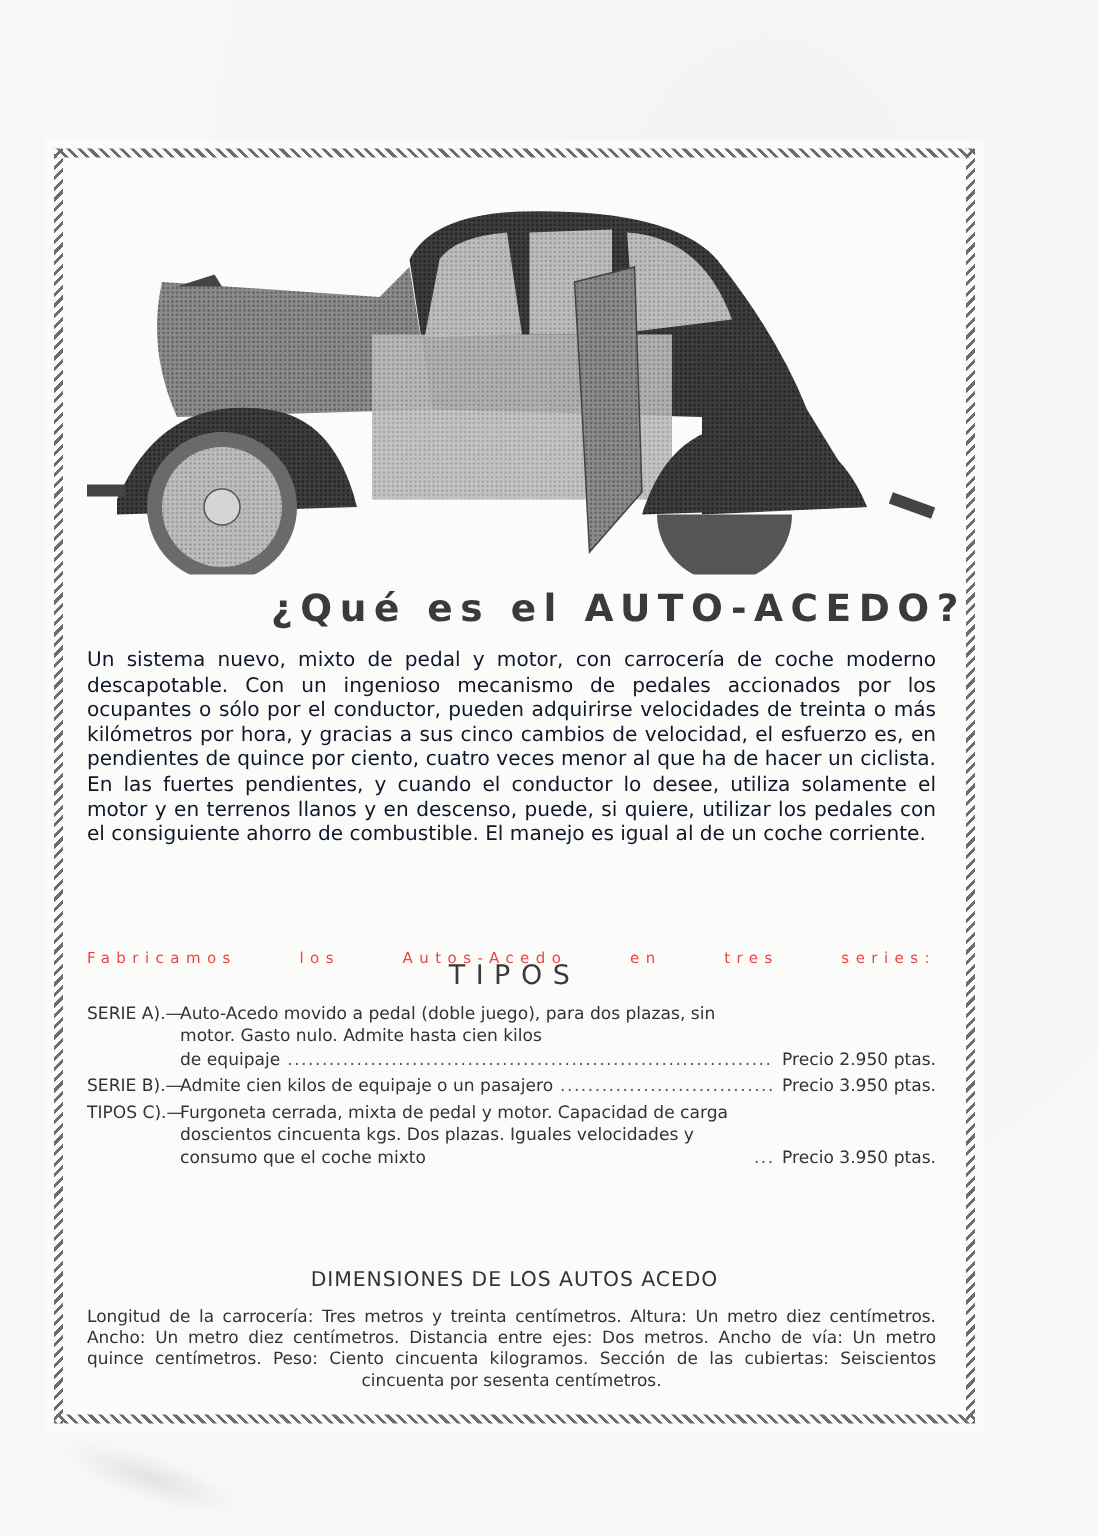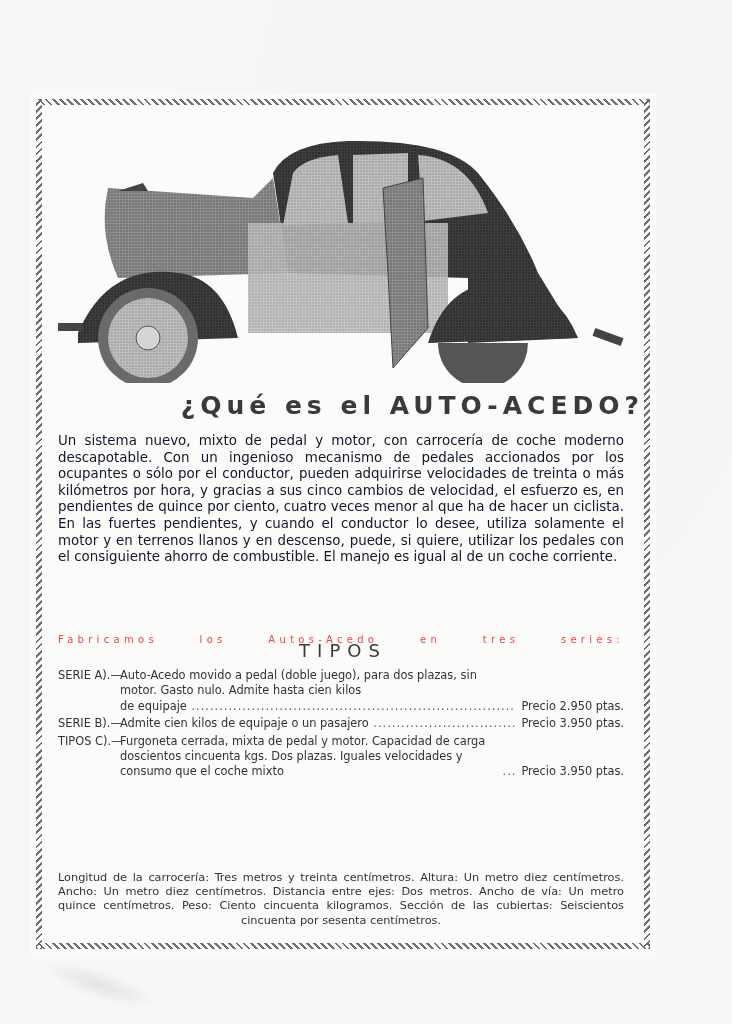--- a/index.html
+++ b/index.html
@@ -161,14 +161,15 @@
     <div class="serie">
       <span class="serie-label">TIPOS C).—</span>
       <div class="serie-lastline" style="align-items:flex-end">
         <span class="serie-body" style="margin-left:0;white-space:normal;width:378px">Furgoneta cerrada, mixta de pedal y motor. Capacidad de carga doscientos cincuenta kgs. Dos plazas. Iguales velocidades y consumo que el coche mixto</span>
         <span class="dots">&nbsp;..............................................................................................</span>
         <span class="price">Precio 3.950 ptas.</span>
       </div>
     </div>
   </div>
 
+  <div class="dim-title">DIMENSIONES DE LOS AUTOS ACEDO</div>
   <p class="dim-body" style="margin:0">Longitud de la carrocería: Tres metros y treinta centímetros. Altura: Un metro diez centímetros. Ancho: Un metro diez centímetros. Distancia entre ejes: Dos metros. Ancho de vía: Un metro quince centímetros. Peso: Ciento cincuenta kilogramos. Sección de las cubiertas: Seiscientos cincuenta por sesenta centímetros.</p>
 </div>
 
 </body></html>

